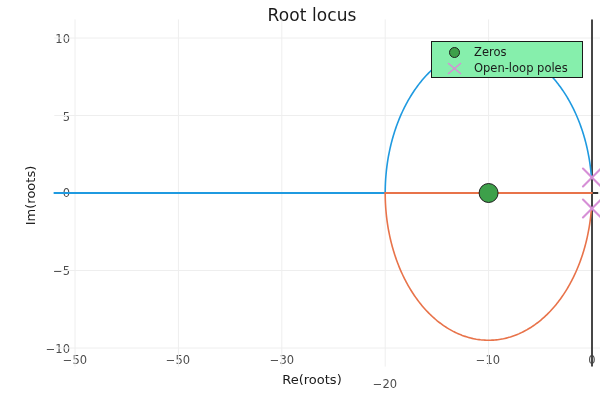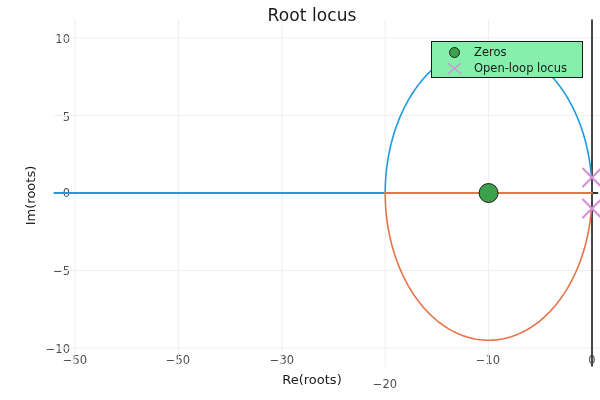--- a/index.html
+++ b/index.html
@@ -181,17 +181,17 @@
     </div>
     <div class="legend-row r1">
       <div class="legend-marker">
         <svg width="22" height="17" viewBox="0 0 22 17">
           <g stroke="#d68fd6" stroke-width="1.6" stroke-linecap="round">
             <line x1="4.5" y1="3.5" x2="16.5" y2="13.5"></line>
             <line x1="16.5" y1="3.5" x2="4.5" y2="13.5"></line>
           </g>
         </svg>
       </div>
-      <div class="legend-text">Open-loop locus</div>
+      <div class="legend-text">Open-loop poles</div>
     </div>
   </div>
 
 </div>
 
 </body></html>

